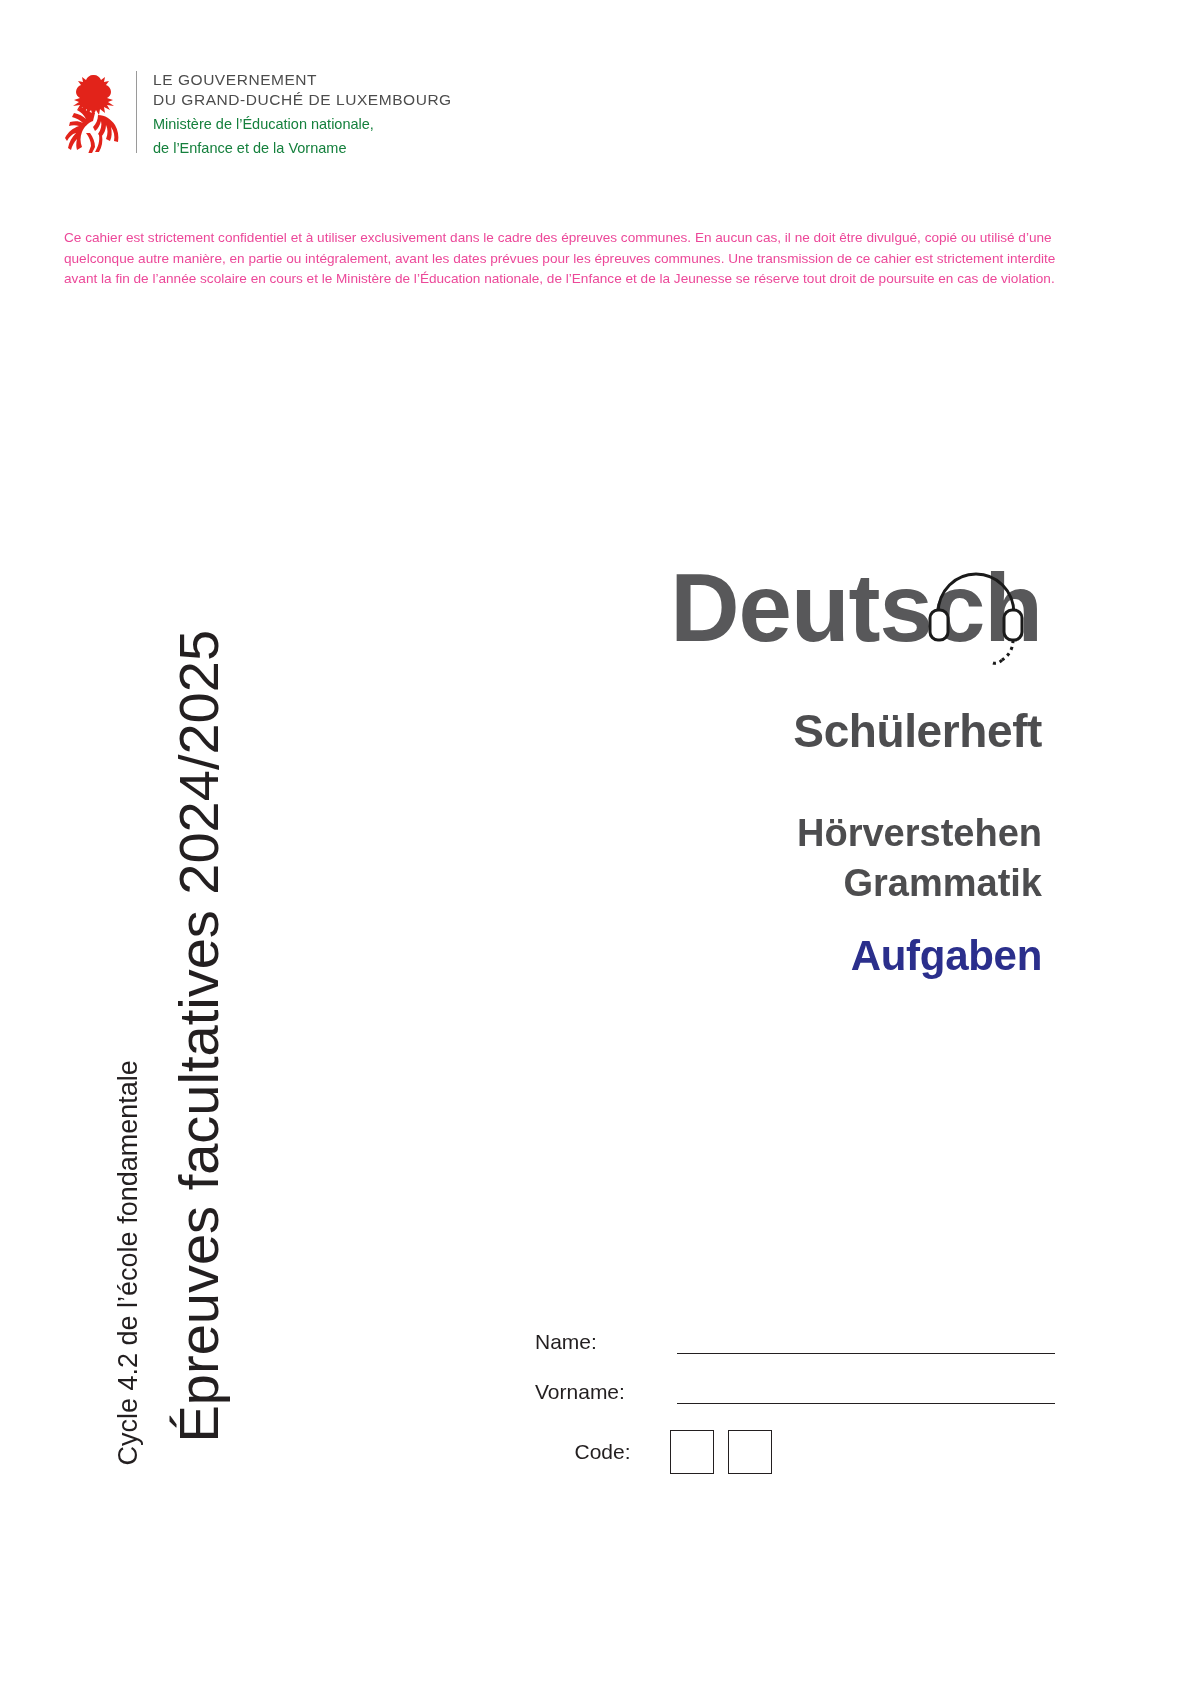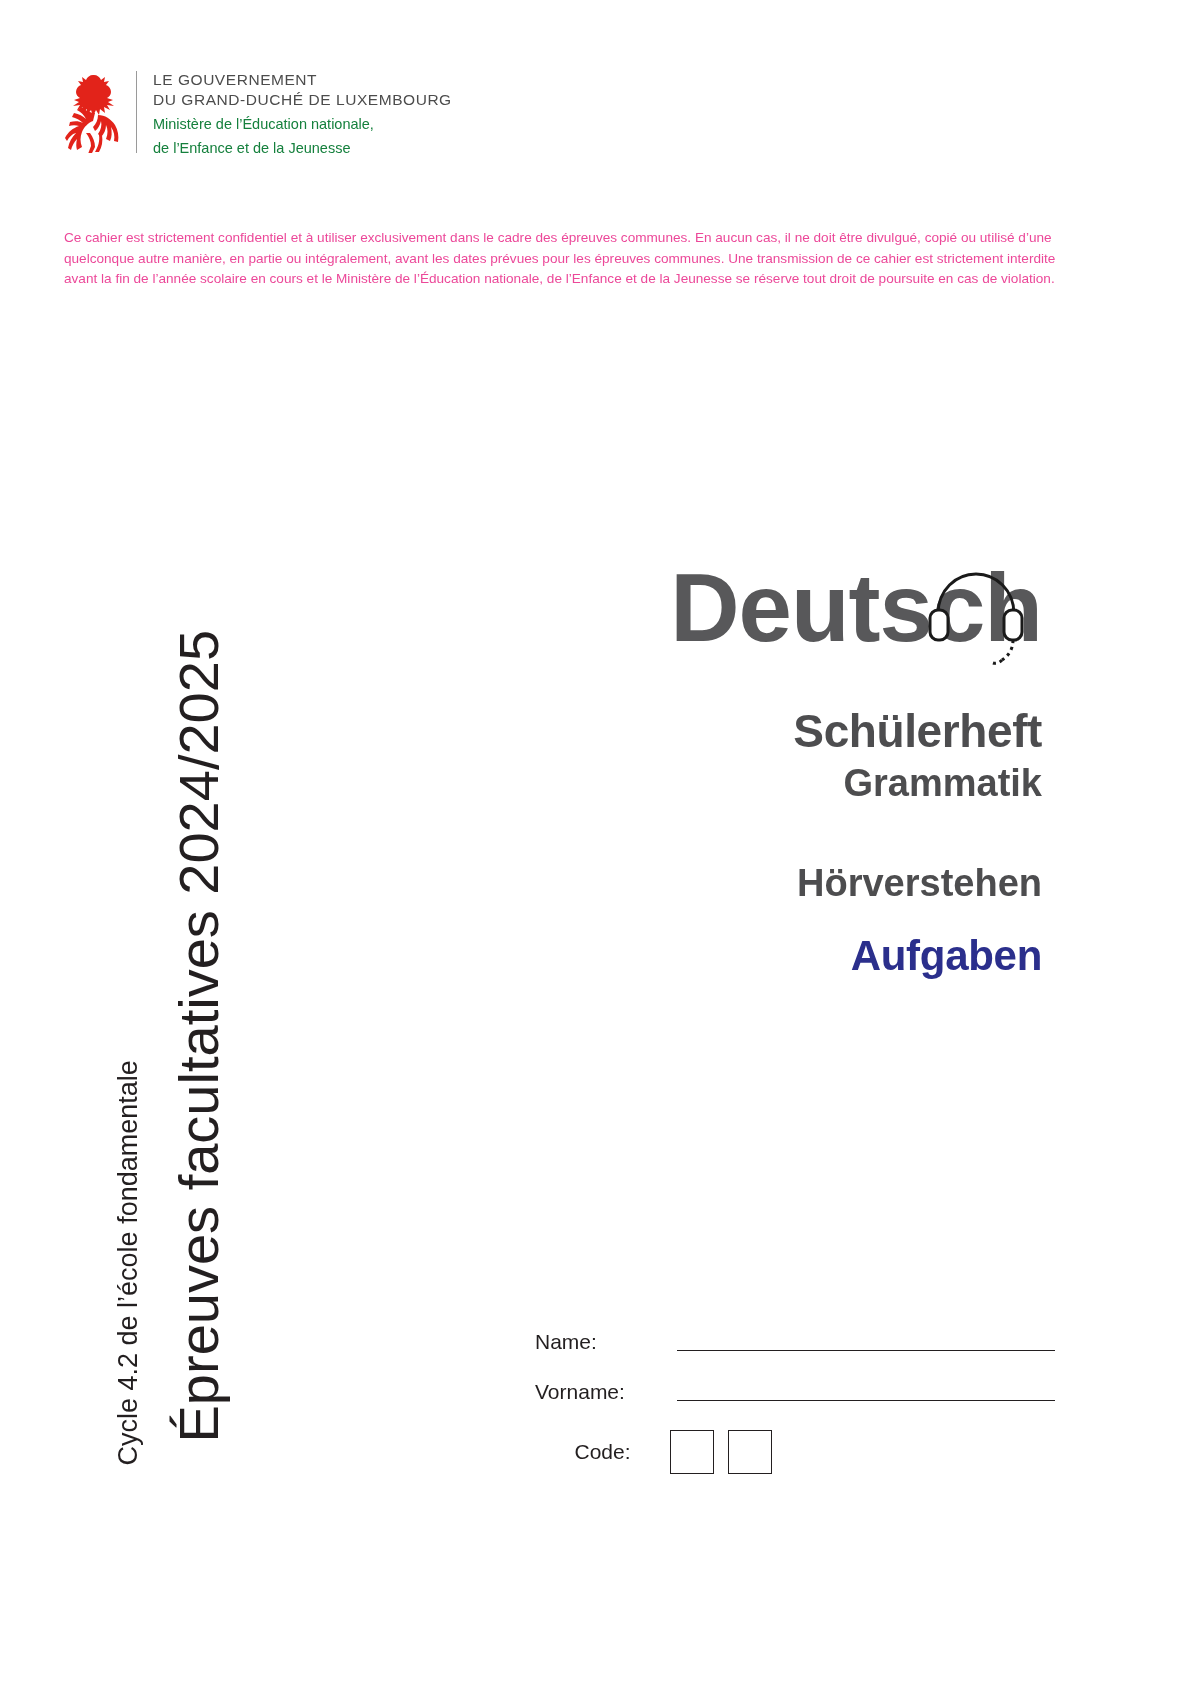--- a/index.html
+++ b/index.html
@@ -149,21 +149,21 @@
   .fields {
     position: absolute;
     left: 535px;
     top: 1330px;
     width: 520px;
     font-size: 21px;
     color: #231f20;
   }
   .field-row {
     display: flex;
-    align-items: flex-start;
+    align-items: flex-end;
     margin-bottom: 26px;
     gap: 7px;
   }
   .field-label {
     width: 135px;
     flex: 0 0 auto;
     font-size: 21px;
   }
   .field-line {
     flex: 1 1 auto;
@@ -201,21 +201,21 @@
           <path d="M26 62 c3 4 5 9 5 14 l-4 8 -3 -1 3 -8 c0 -5 -2 -9 -5 -13 z"></path>
           <path d="M38 64 c1 6 0 12 -3 17 l-4 0 c3 -5 5 -11 4 -17 z"></path>
         </g>
       </svg>
     </div>
     <div class="logo-divider"></div>
     <div class="logo-text">
       <div class="gov-line">LE GOUVERNEMENT</div>
       <div class="gov-line">DU GRAND-DUCHÉ DE LUXEMBOURG</div>
       <div class="min-line">Ministère de l’Éducation nationale,</div>
-      <div class="min-line">de l’Enfance et de la Jeunesse</div>
+      <div class="min-line">de l’Enfance et de la Vorname</div>
     </div>
   </div>
 
   <div class="notice">Ce cahier est strictement confidentiel et à utiliser exclusivement dans le cadre des épreuves communes. En aucun cas, il ne doit être divulgué, copié ou utilisé d’une quelconque autre manière, en partie ou intégralement, avant les dates prévues pour les épreuves communes. Une transmission de ce cahier est strictement interdite avant la fin de l’année scolaire en cours et le Ministère de l’Éducation nationale, de l’Enfance et de la Jeunesse se réserve tout droit de poursuite en cas de violation.</div>
 
   <div class="vert-main">Épreuves facultatives 2024/2025</div>
   <div class="vert-sub">Cycle 4.2 de l’école fondamentale</div>
 
   <div class="title-area">
     <div class="deutsch-row">
@@ -226,22 +226,22 @@
             <path d="M24 62 C24 38 42 22 62 22 C82 22 100 38 100 62"></path>
             <rect x="16" y="58" width="18" height="30" rx="8" fill="#ffffff"></rect>
             <rect x="90" y="58" width="18" height="30" rx="8" fill="#ffffff"></rect>
             <path d="M99 88 C99 98 94 104 88 108" stroke-dasharray="3 4"></path>
             <path d="M88 108 C84 112 80 112 77 110" stroke-dasharray="3 4"></path>
           </g>
         </svg>
       </span>
     </div>
     <div class="subtitle1">Schülerheft</div>
+    <div class="subtitle2">Hörverstehen</div>
     <div class="subtitle2" style="margin-top:0">Grammatik</div>
-    <div class="subtitle2">Hörverstehen</div>
     <div class="subtitle3">Aufgaben</div>
   </div>
 
   <div class="fields">
     <div class="field-row">
       <span class="field-label">Name:</span>
       <span class="field-line"></span>
     </div>
     <div class="field-row">
       <span class="field-label">Vorname:</span>

